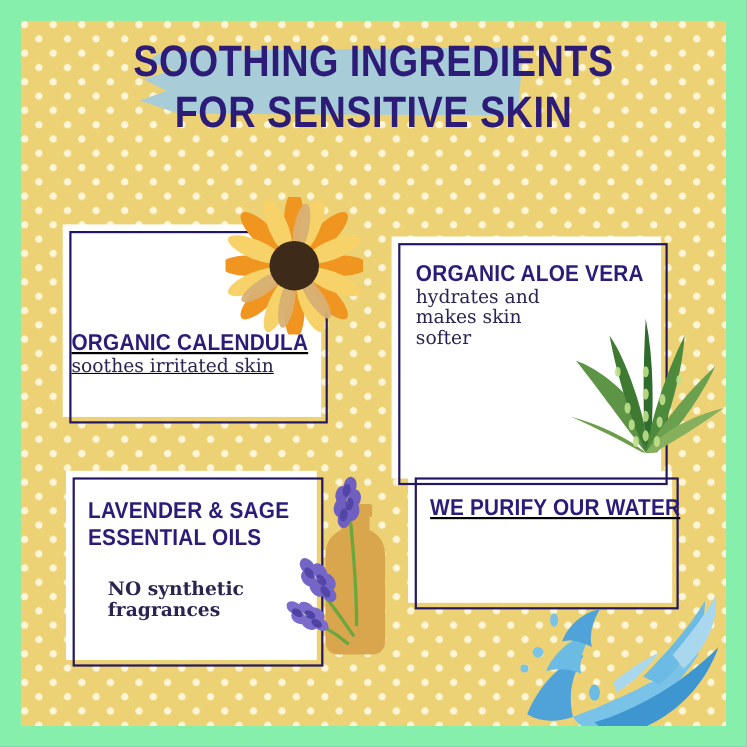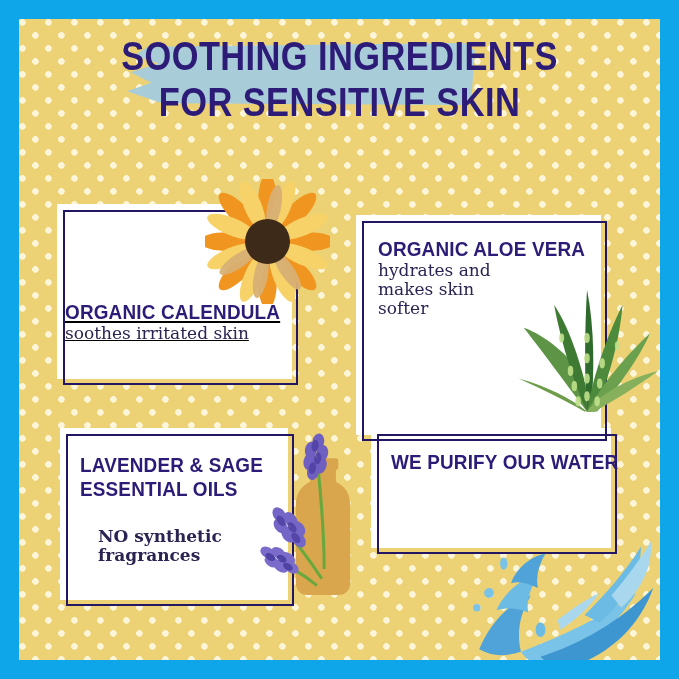--- a/index.html
+++ b/index.html
@@ -11,21 +11,21 @@
     height: 679px;
     overflow: hidden;
     font-family: "Liberation Sans", sans-serif;
     background: #3a1a8f;
   }
 
   #poster {
     position: relative;
     width: 679px;
     height: 679px;
-    background: #0ea5e9;
+    background: #86efac;
     box-sizing: border-box;
   }
 
   
   #dot-field {
     position: absolute;
     left: 19px;
     top: 19px;
     width: 641px;
     height: 641px;
@@ -121,21 +121,21 @@
   #card-calendula { left: 38px; top: 185px; width: 235px; height: 175px; }
   #card-calendula .content { padding: 96px 0 0 8px; text-decoration: underline; }
 
   #card-aloe { left: 337px; top: 196px; width: 245px; height: 220px; }
   #card-aloe .content { padding: 22px 0 0 22px; }
 
   #card-lavender { left: 41px; top: 409px; width: 228px; height: 172px; }
   #card-lavender .content { padding: 25px 0 0 20px; }
   #card-lavender .body-text { margin-top: 26px; padding-left: 18px; font-weight: bold; }
 
-  #card-water { left: 352px; top: 409px; width: 240px; height: 120px; }
+  #card-water { left: 352px; top: 409px; width: 240px; height: 120px; text-decoration: underline; }
   #card-water .content { padding: 22px 0 0 20px; }
 
   
   .art { position: absolute; }
   #art-flower  { left: 186px; top: 160px;  width: 125px; height: 125px; z-index: 7; }
   #art-aloe    { left: 492px; top: 243px;  width: 152px; height: 152px; z-index: 7; }
   #art-bottle  { left: 232px; top: 408px;  width: 118px; height: 178px; z-index: 7; }
   #art-water   { left: 448px; top: 520px;  width: 196px; height: 130px; z-index: 7; }
 </style>
 </head>

